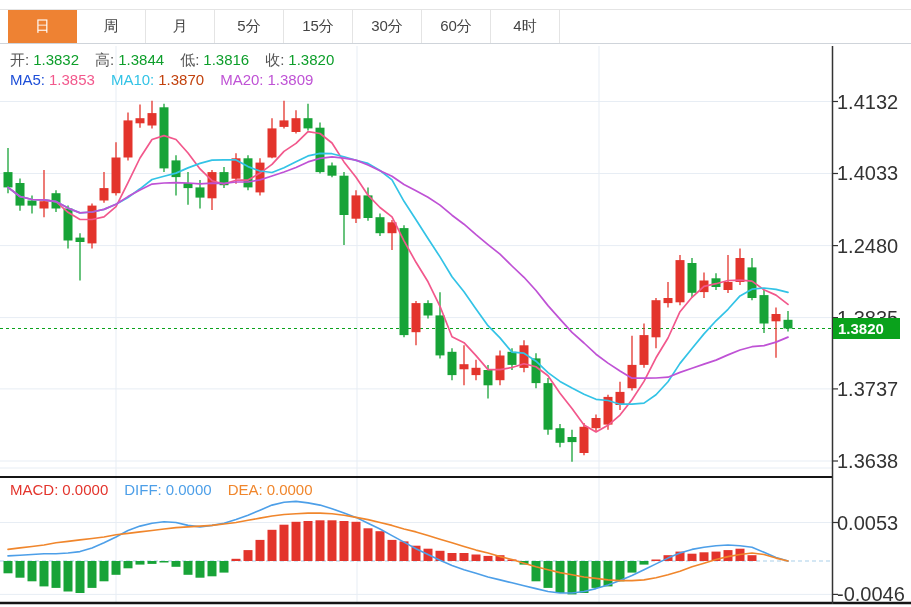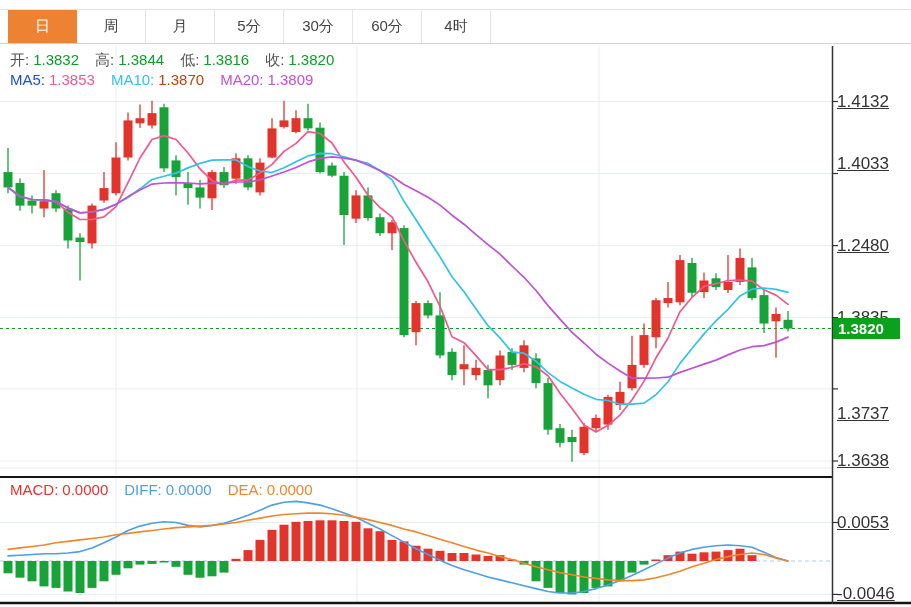--- a/index.html
+++ b/index.html
@@ -15,33 +15,34 @@
   .tab:first-child{border-left:1px solid #e4e4e4;}
   .tab.active{background:#ee8233;border-color:#ee8233;color:#fff;}
   
   .legend{position:absolute;left:10px;display:flex;font-size:15px;z-index:5;white-space:nowrap;}
   .legend .item{margin-right:16px;}
   .legend .lab{margin-right:4px;}
   .legend-ohlc{top:51px;}
   .legend-ma{top:71px;}
   .legend-macd{top:481px;}
   
-  .axis-label{position:absolute;left:837px;font-size:17px;color:#333;z-index:5;line-height:18px;text-decoration:underline;}
+  .axis-label{position:absolute;left:837px;font-size:20px;color:#333;z-index:5;line-height:18px;}
   .badge{position:absolute;left:833px;width:62px;height:21px;color:#fff;font-weight:bold;
          font-size:15px;line-height:21px;padding-left:5px;z-index:7;}
 </style>
 </head>
 <body>
 
 <div class="page">
   <div class="tabs" id="tabs">
       <div class="tab active">日</div>
       <div class="tab">周</div>
       <div class="tab">月</div>
       <div class="tab">5分</div>
+      <div class="tab">15分</div>
       <div class="tab">30分</div>
       <div class="tab">60分</div>
       <div class="tab">4时</div>
     </div>
   <svg class="chart" id="chart" width="911" height="607">
       <line x1="0" y1="101.5" x2="832" y2="101.5" stroke="#e7edf4" stroke-width="1"></line>
       <line x1="0" y1="173.5" x2="832" y2="173.5" stroke="#e7edf4" stroke-width="1"></line>
       <line x1="0" y1="245.6" x2="832" y2="245.6" stroke="#e7edf4" stroke-width="1"></line>
       <line x1="0" y1="317.6" x2="832" y2="317.6" stroke="#e7edf4" stroke-width="1"></line>
       <line x1="0" y1="388.9" x2="832" y2="388.9" stroke="#e7edf4" stroke-width="1"></line>
@@ -281,24 +282,24 @@
       <span class="item"><span class="lab" style="color: rgb(51, 195, 230);">MA10:</span><span style="color: #c2410c;">1.3870</span></span>
       <span class="item"><span class="lab" style="color: rgb(191, 82, 213);">MA20:</span><span style="color: rgb(191, 82, 213);">1.3809</span></span>
     </div>
   <div class="legend legend-macd" id="macd">
       <span class="item"><span class="lab" style="color: rgb(227, 52, 44);">MACD:</span><span style="color: rgb(227, 52, 44);">0.0000</span></span>
       <span class="item"><span class="lab" style="color: rgb(77, 159, 232);">DIFF:</span><span style="color: rgb(77, 159, 232);">0.0000</span></span>
       <span class="item"><span class="lab" style="color: rgb(240, 134, 44);">DEA:</span><span style="color: rgb(240, 134, 44);">0.0000</span></span>
     </div>
   <div id="axis">
       <div class="axis-label" style="top: 92.5px;">1.4132</div>
-      <div class="axis-label" style="top: 155px;">1.4033</div>
+      <div class="axis-label" style="top: 164px;">1.4033</div>
       <div class="axis-label" style="top: 236.585px;">1.2480</div>
       <div class="axis-label" style="top: 308.627px;">1.3835</div>
-      <div class="axis-label" style="top: 379.942px; margin-top: 25px;">1.3737</div>
+      <div class="axis-label" style="top: 379.942px;">1.3737</div>
       <div class="axis-label" style="top: 451.984px;">1.3638</div>
       <div class="axis-label" style="top: 513.501px;">0.0053</div>
       <div class="axis-label" style="top: 585.414px;">-0.0046</div>
     </div>
   <div class="badge" id="badge" style="background: rgb(10, 162, 28); top: 318.042px;">
     <span>1.3820</span>
   </div>
 </div>
 
 </body></html>

